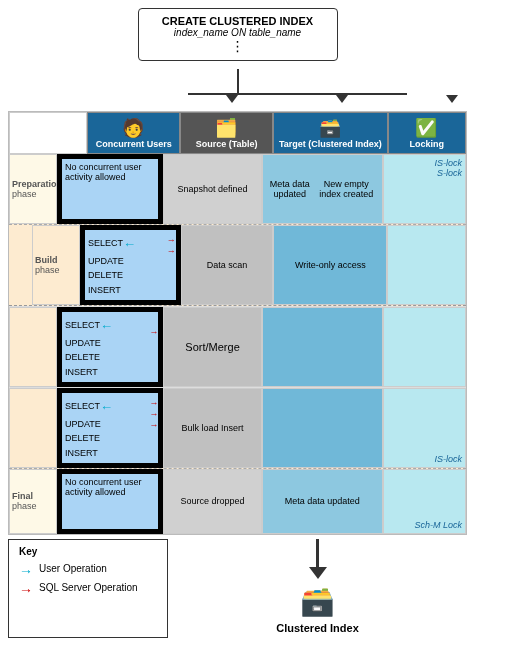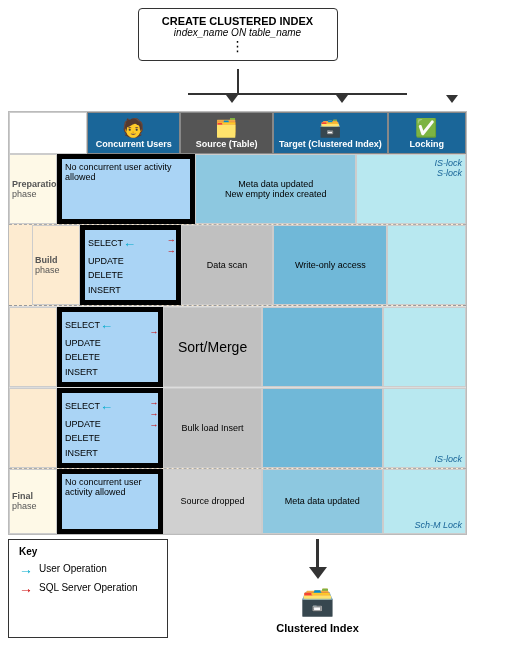--- a/index.html
+++ b/index.html
@@ -98,21 +98,21 @@
       border: 1px solid #ccc;
       padding: 3px 2px;
       display: flex;
       flex-direction: column;
       justify-content: center;
     }
     .ph-label strong { display: block; }
 
     .dc { flex: 1.2; border: 5px solid #000000; padding: 3px; font-size: 9px; background: #aad4f5; }
     .ds { flex: 1.2; border: 1px solid #ccc; padding: 3px; font-size: 9px; background: #c8c8c8; text-align: center; display: flex; align-items: center; justify-content: center; }
-    .dt { flex: 1.5; border: 1px solid #ccc; padding: 3px; font-size: 9px; background: #87ceeb; text-align: center; display: flex; align-items: center; justify-content: center; flex-direction: column; }
+    .dt { flex: 1.5; border: 1px solid #ccc; padding: 3px; font-size: 9px; background: #87ceeb; text-align: center; display: flex; align-items: center; justify-content: center; }
     .dl { flex: 1; border: 1px solid #ccc; padding: 3px; font-size: 9px; background: #b8e8f0; color: #1a6699; font-style: italic; text-align: right; }
 
     
     .arr-r { color: #cc0000; }
     .arr-l { color: #00aacc; }
 
     
     .dml-row { line-height: 1.6; }
 
     
@@ -168,20 +168,23 @@
       </div>
     </div>
 
     <div class="data-row" style="background:#fef9e7; min-height:70px;">
       <div class="ph-label" style="background:#fef9e7; font-size:9px;">
         <strong>Preparation</strong>
         <span>phase</span>
       </div>
       <div class="dc" style="font-size:9px; background:#aad4f5;">
         <div>No concurrent user activity allowed</div>
+      </div>
+      <div class="ds" style="background:#d0d0d0; font-size:9px;">
+        <span>Snapshot defined</span>
       </div>
       <div class="dt" style="background:#8dc8e0; font-size:9px;">
         <div>Meta data updated</div>
         <div>New empty index created</div>
       </div>
       <div class="dl" style="font-size:9px;">
         <div>IS-lock</div>
         <div>S-lock</div>
       </div>
     </div>
@@ -224,21 +227,21 @@
             <span class="arr-l" style="font-size:13px;">←</span>
           </div>
           <div>UPDATE</div>
           <div>DELETE</div>
           <div>INSERT</div>
         </div>
         <div style="position:absolute; right:0; top:14px; display:flex; flex-direction:column; gap:1px;">
           <span class="arr-r">→</span>
         </div>
       </div>
-      <div class="ds" style="background:#c0c0c0; font-size:14px;justify-content:center;">
+      <div class="ds" style="background:#c0c0c0; font-size:11px;justify-content:center;">
         <span>Sort/Merge</span>
       </div>
       <div class="dt" style="background:#70b8d8; font-size:9px;"></div>
       <div class="dl"></div>
     </div>
 
     <div class="data-row" style="background:#fdebd0; min-height:55px; border-top:1px solid #ddd; border-bottom:1px dashed #aaa;">
       <div class="ph-label" style="background:#fdebd0;"></div>
       <div class="dc" style="background:#aad4f5; font-size:9px; position:relative;">
         <div class="dml-row">

